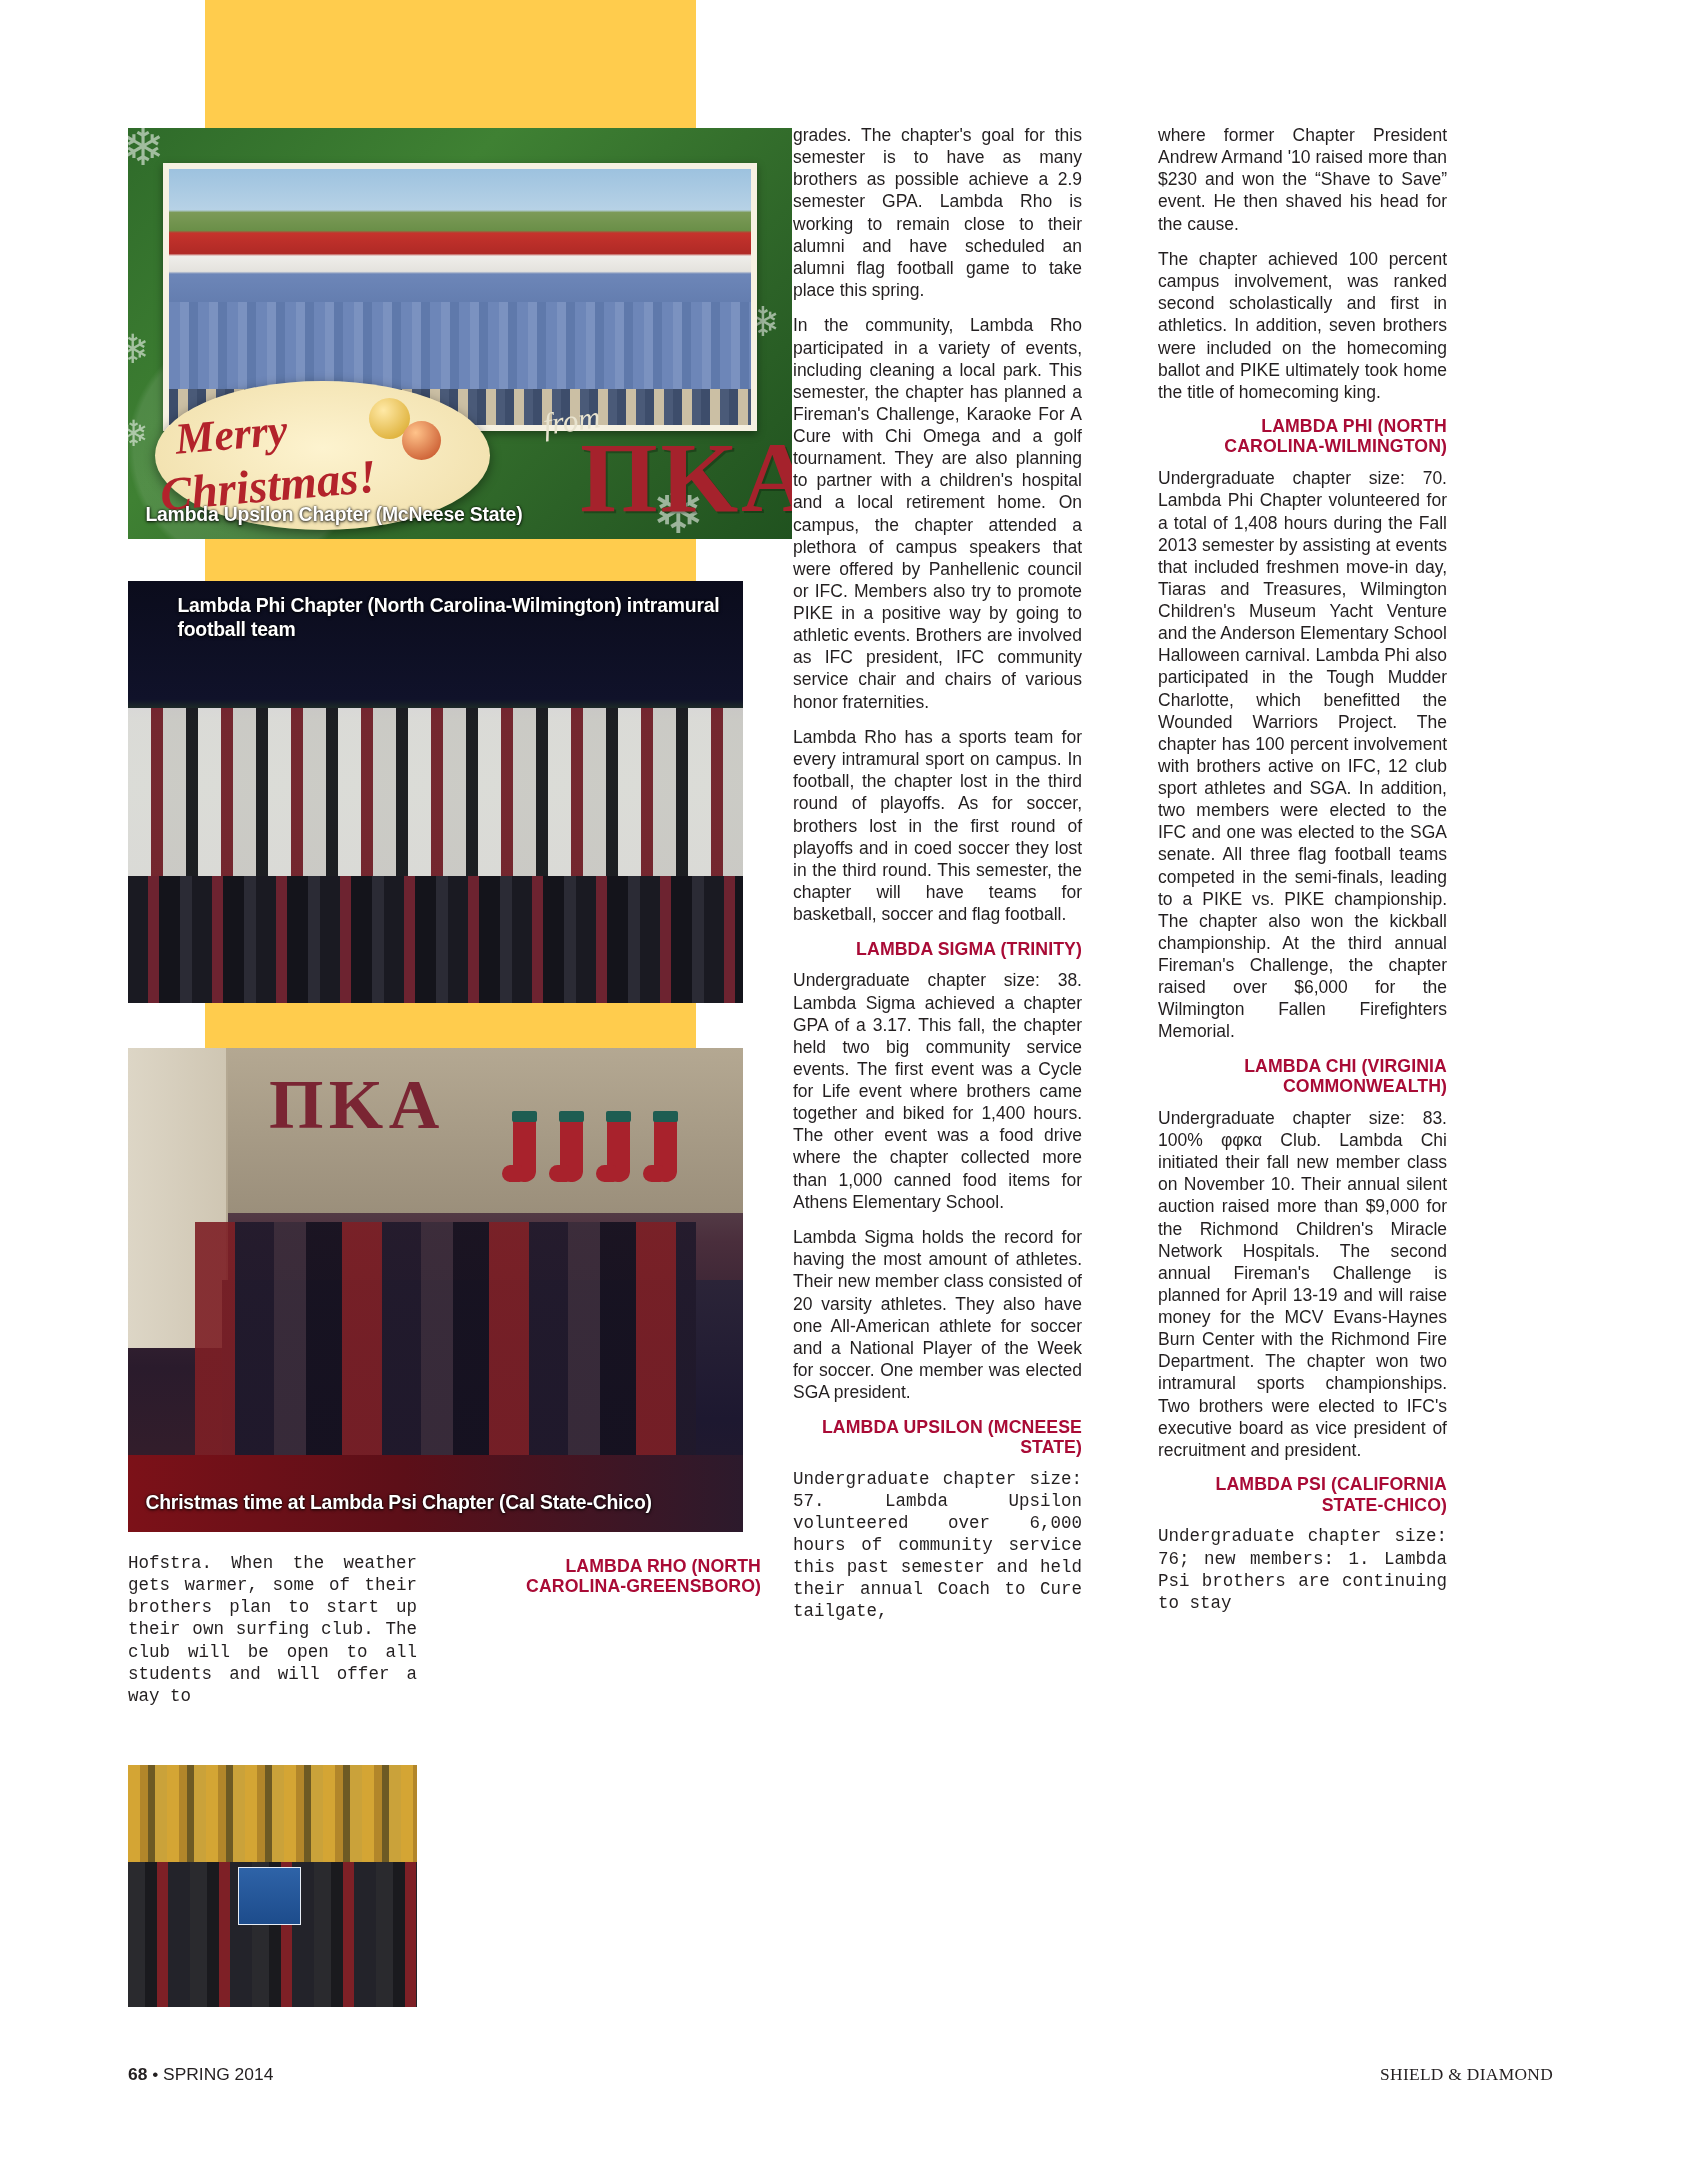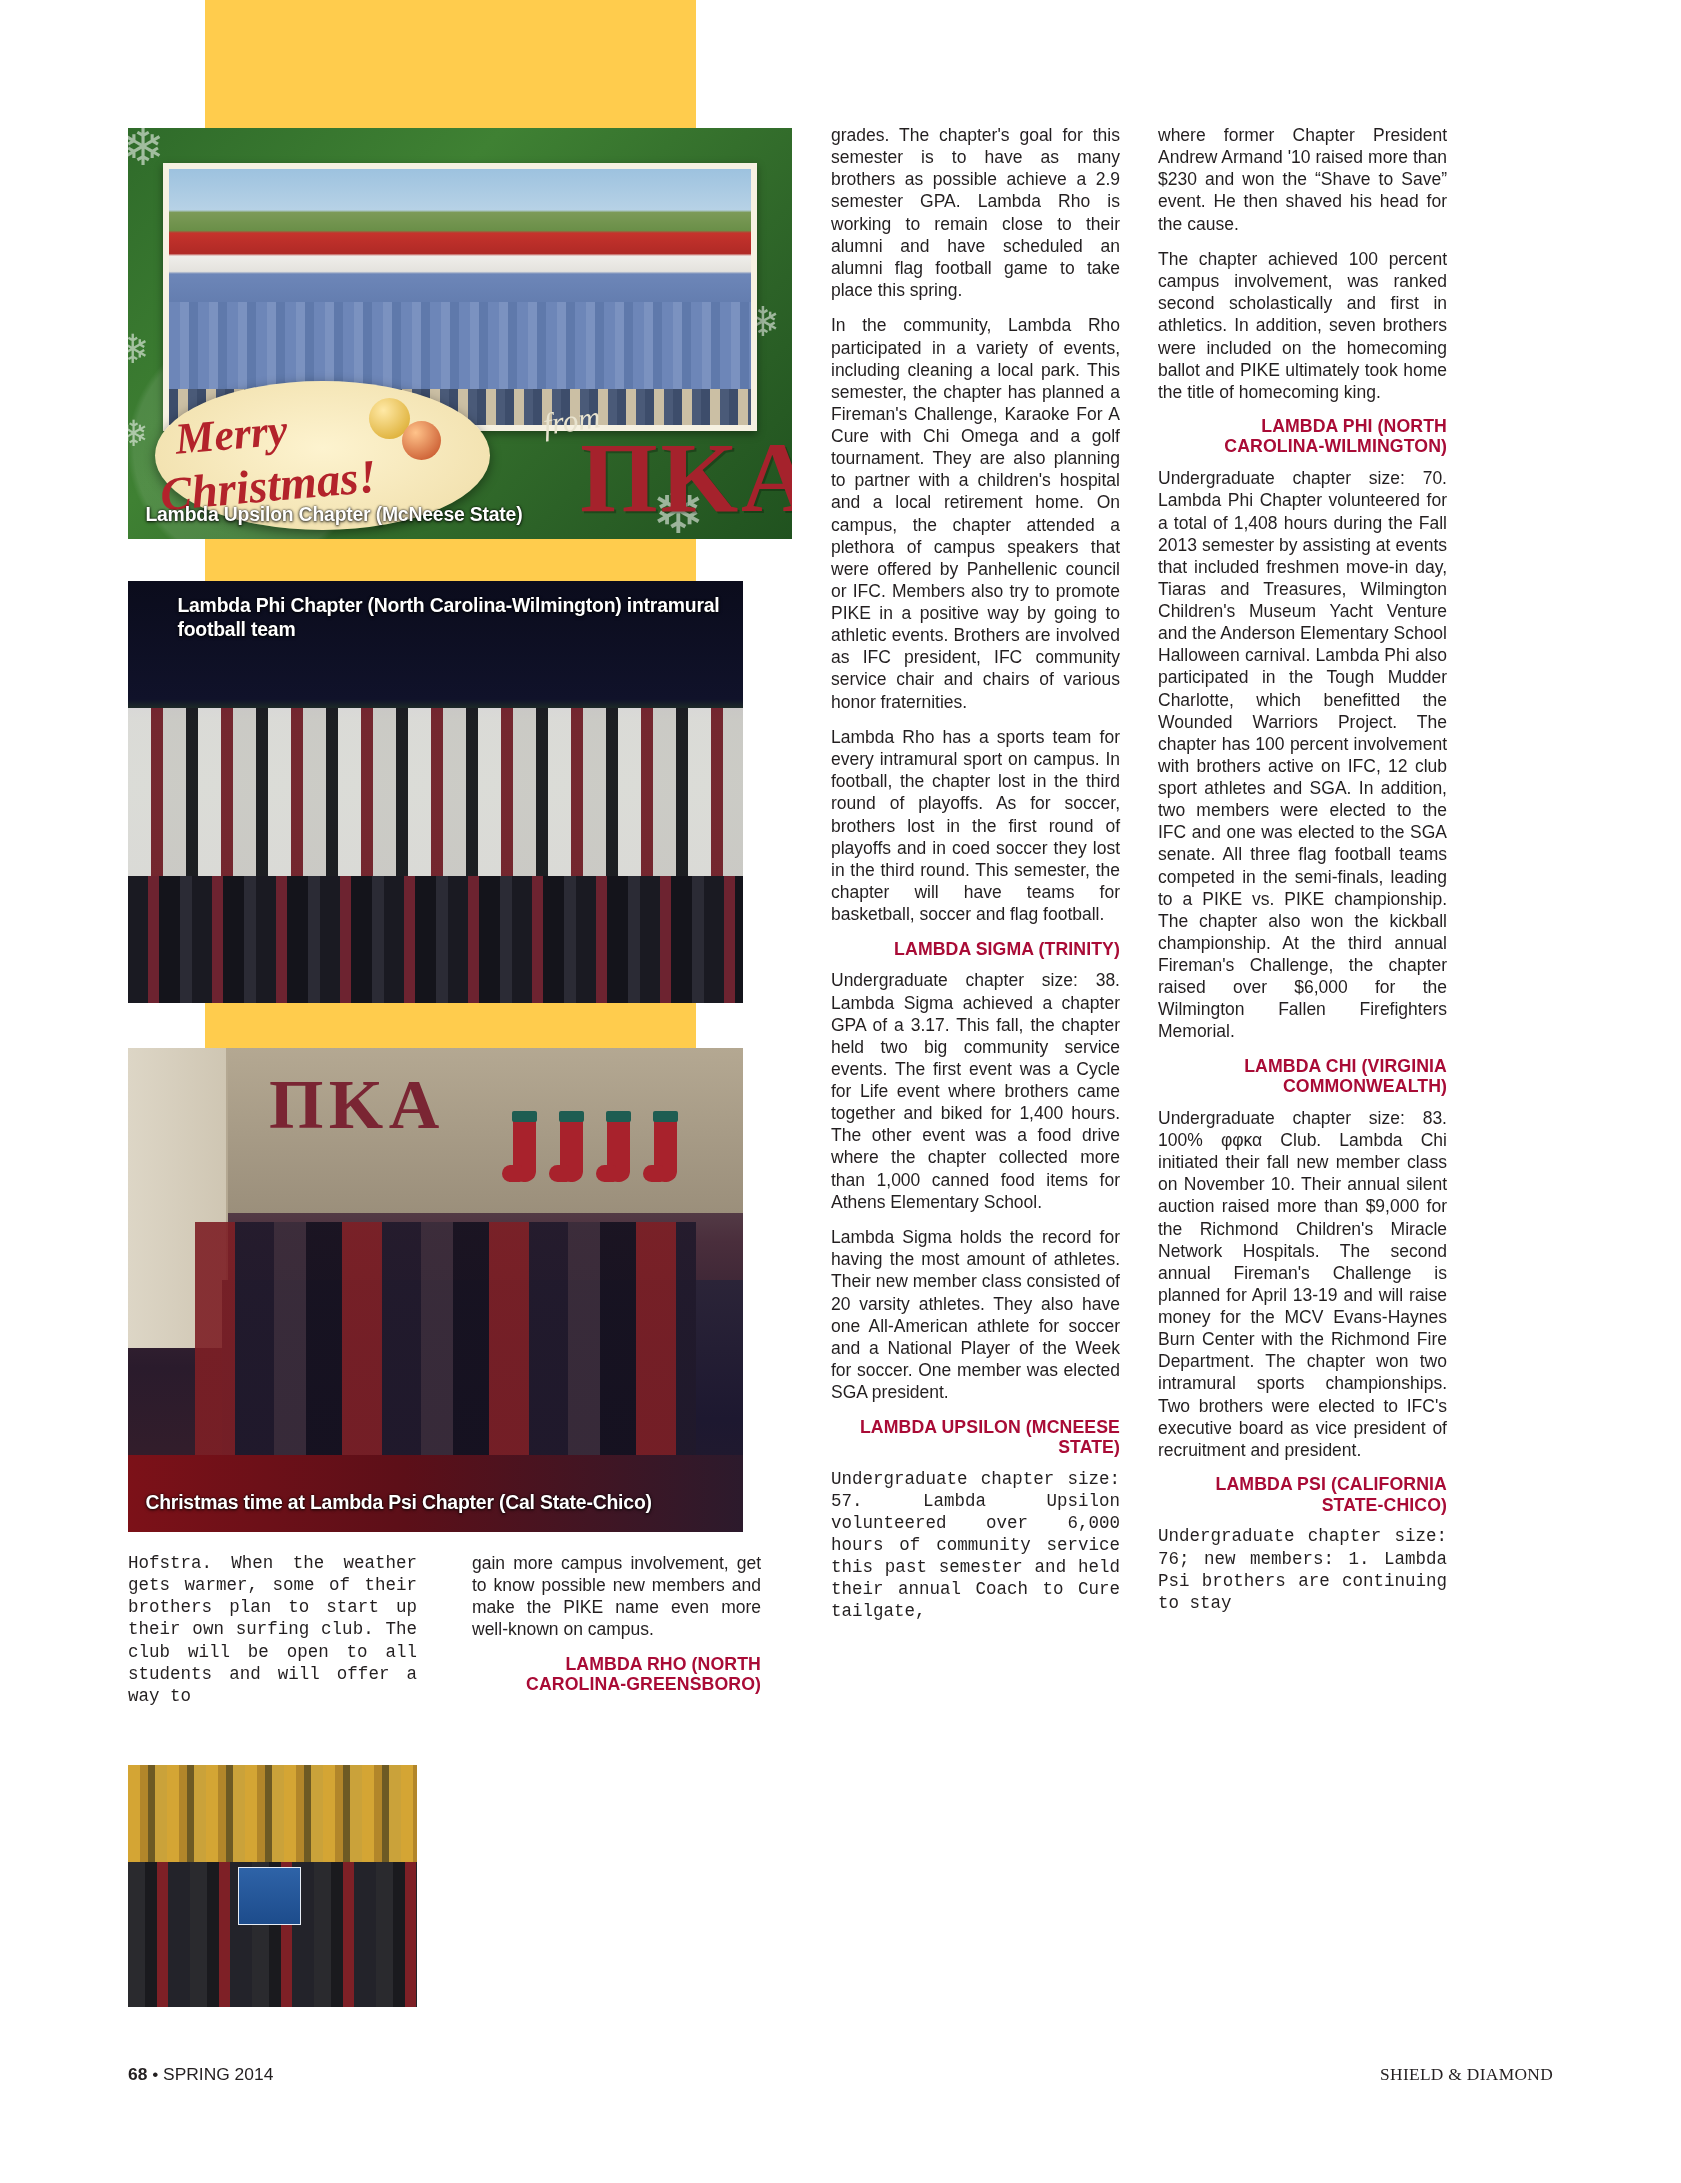--- a/index.html
+++ b/index.html
@@ -236,21 +236,21 @@
     line-height: 1.14;
     letter-spacing: 0.1px;
     margin: 4px 0 10.7px 0;
     text-align: right;
     text-transform: uppercase;
   }
 
   
   #col-left-lower  { left: 128px;  top: 1552px; width: 289px; }
   #col-two-lower   { left: 472px;  top: 1552px; width: 289px; }
-  #col-three       { left: 831px; top: 124px;  width: 289px; }
+  #col-three       { left: 793px; top: 124px;  width: 289px; }
   #col-four        { left: 1158px; top: 124px;  width: 289px; }
 
   
   #footer {
     position: absolute;
     left: 0; right: 0; top: 2064px;
     height: 40px;
   }
   #footer-left {
     position: absolute; left: 128px; top: 0;
@@ -319,21 +319,20 @@
     <div id="sg-trees"></div>
     <div id="sg-people"></div>
     <div id="sg-sign"></div>
   </div>
 
   <div class="col" id="col-left-lower">
     <p>Hofstra. When the weather gets warmer, some of their brothers plan to start up their own surfing club. The club will be open to all students and will offer a way to</p>
   </div>
 
   <div class="col" id="col-two-lower">
-    <p>gain more campus involvement, get to know possible new members and make the PIKE name even more well-known on campus.</p>
     <div class="chapter-head">LAMBDA RHO (NORTH CAROLINA-GREENSBORO)</div>
   </div>
 
   <div class="col" id="col-three">
     <p>grades. The chapter's goal for this semester is to have as many brothers as possible achieve a 2.9 semester GPA. Lambda Rho is working to remain close to their alumni and have scheduled an alumni flag football game to take place this spring.</p>
     <p>In the community, Lambda Rho participated in a variety of events, including cleaning a local park. This semester, the chapter has planned a Fireman's Challenge, Karaoke For A Cure with Chi Omega and a golf tournament. They are also planning to partner with a children's hospital and a local retirement home. On campus, the chapter attended a plethora of campus speakers that were offered by Panhellenic council or IFC. Members also try to promote PIKE in a positive way by going to athletic events. Brothers are involved as IFC president, IFC community service chair and chairs of various honor fraternities.</p>
     <p>Lambda Rho has a sports team for every intramural sport on campus. In football, the chapter lost in the third round of playoffs. As for soccer, brothers lost in the first round of playoffs and in coed soccer they lost in the third round. This semester, the chapter will have teams for basketball, soccer and flag football.</p>
     <div class="chapter-head">LAMBDA SIGMA (TRINITY)</div>
     <p>Undergraduate chapter size: 38. Lambda Sigma achieved a chapter GPA of a 3.17. This fall, the chapter held two big community service events. The first event was a Cycle for Life event where brothers came together and biked for 1,400 hours. The other event was a food drive where the chapter collected more than 1,000 canned food items for Athens Elementary School.</p>
     <p>Lambda Sigma holds the record for having the most amount of athletes. Their new member class consisted of 20 varsity athletes. They also have one All-American athlete for soccer and a National Player of the Week for soccer. One member was elected SGA president.</p>

